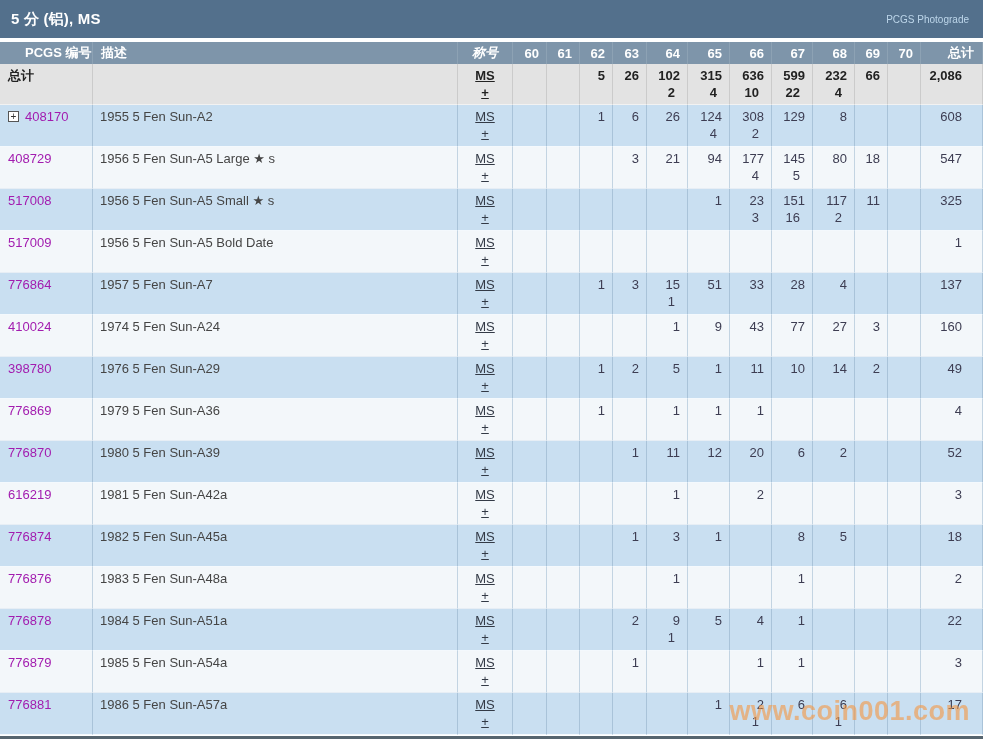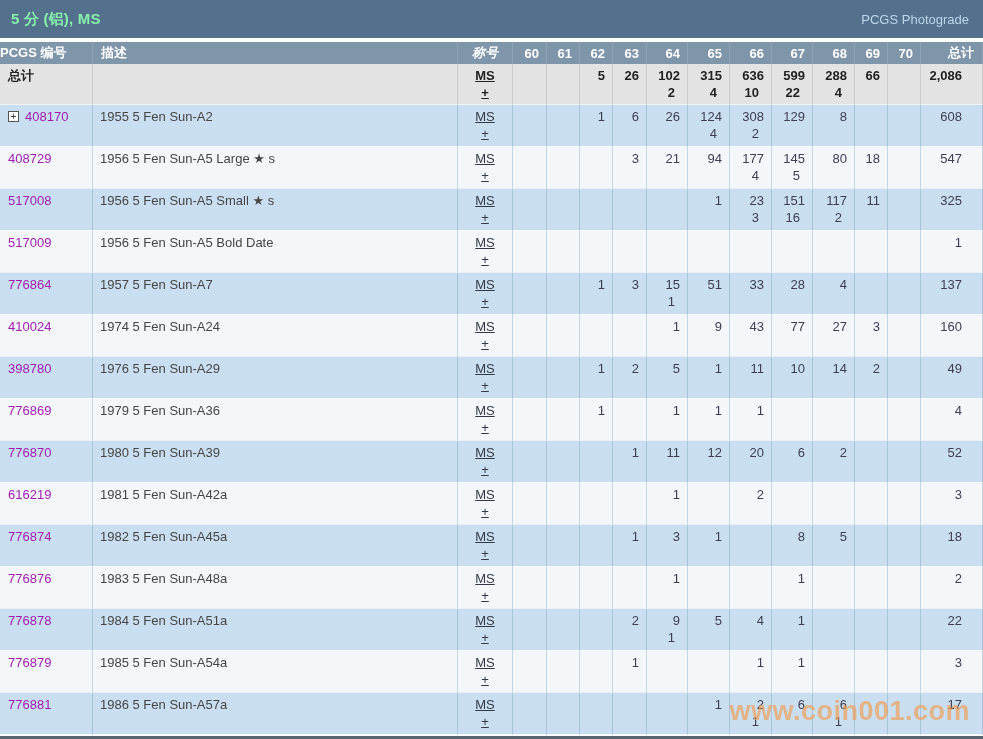--- a/index.html
+++ b/index.html
@@ -8,22 +8,22 @@
     background:#ffffff;
     font-family:"Liberation Sans","DejaVu Sans",sans-serif;
     -webkit-font-smoothing:antialiased;
   }
   
   .title-bar {
     height:38px; background:#53708c;
     display:flex; align-items:center; justify-content:space-between;
     padding:0 14px 0 11px; box-sizing:border-box;
   }
-  .title-bar .title { color:#86efac; font-size:15px; font-weight:bold; letter-spacing:.2px; }
-  .photograde { color:#bdd6ea; font-size:13px; text-decoration:none; cursor:pointer;margin-left:33px; }
+  .title-bar .title { color:#ffffff; font-size:15px; font-weight:bold; letter-spacing:.2px; }
+  .photograde { color:#bdd6ea; font-size:10px; text-decoration:none; cursor:pointer;margin-left:33px; }
   .gap { height:4px; background:#ffffff; }
 
   
   table { width:983px; border-collapse:separate; border-spacing:0; table-layout:fixed; }
   thead th {
     background:#7e95aa; color:#ffffff; font-size:13px; font-weight:bold;
     height:22px; padding:0 7px; box-sizing:border-box;
     border-right:1px solid #8da2b4; white-space:nowrap; overflow:hidden;
   }
   .h-left  { text-align:left; }
@@ -91,21 +91,21 @@
       <col style="width:42px">
     <col style="width:42px">
       <col style="width:41px">
       <col style="width:42px">
     <col style="width:33px">
       <col style="width:33px">
       <col style="width:62px">
   </colgroup>
   <thead>
     <tr>
-      <th class="h-left" style="padding-left:0">PCGS 编号</th>
+      <th class="h-left" style="padding-left:25px">PCGS 编号</th>
       <th class="h-left" style="padding-left:8px">描述</th>
       <th class="h-center">称号</th>
       <th class="h-right">60</th>
         <th class="h-right">61</th>
         <th class="h-right">62</th>
         <th class="h-right">63</th>
         <th class="h-right">64</th>
         <th class="h-right">65</th>
         <th class="h-right">66</th>
         <th class="h-right">67</th>
@@ -149,21 +149,21 @@
         </td>
     <td class="c-grade">
           <div>636</div>
           <div class="plus-val">10</div>
         </td>
     <td class="c-grade">
           <div>599</div>
           <div class="plus-val">22</div>
         </td>
     <td class="c-grade">
-          <div>288</div>
+          <div>232</div>
           <div class="plus-val">4</div>
         </td>
     <td class="c-grade">
           <div>66</div>
           <div class="plus-val"></div>
         </td>
     <td class="c-grade">
           <div></div>
           <div class="plus-val"></div>
         </td>

